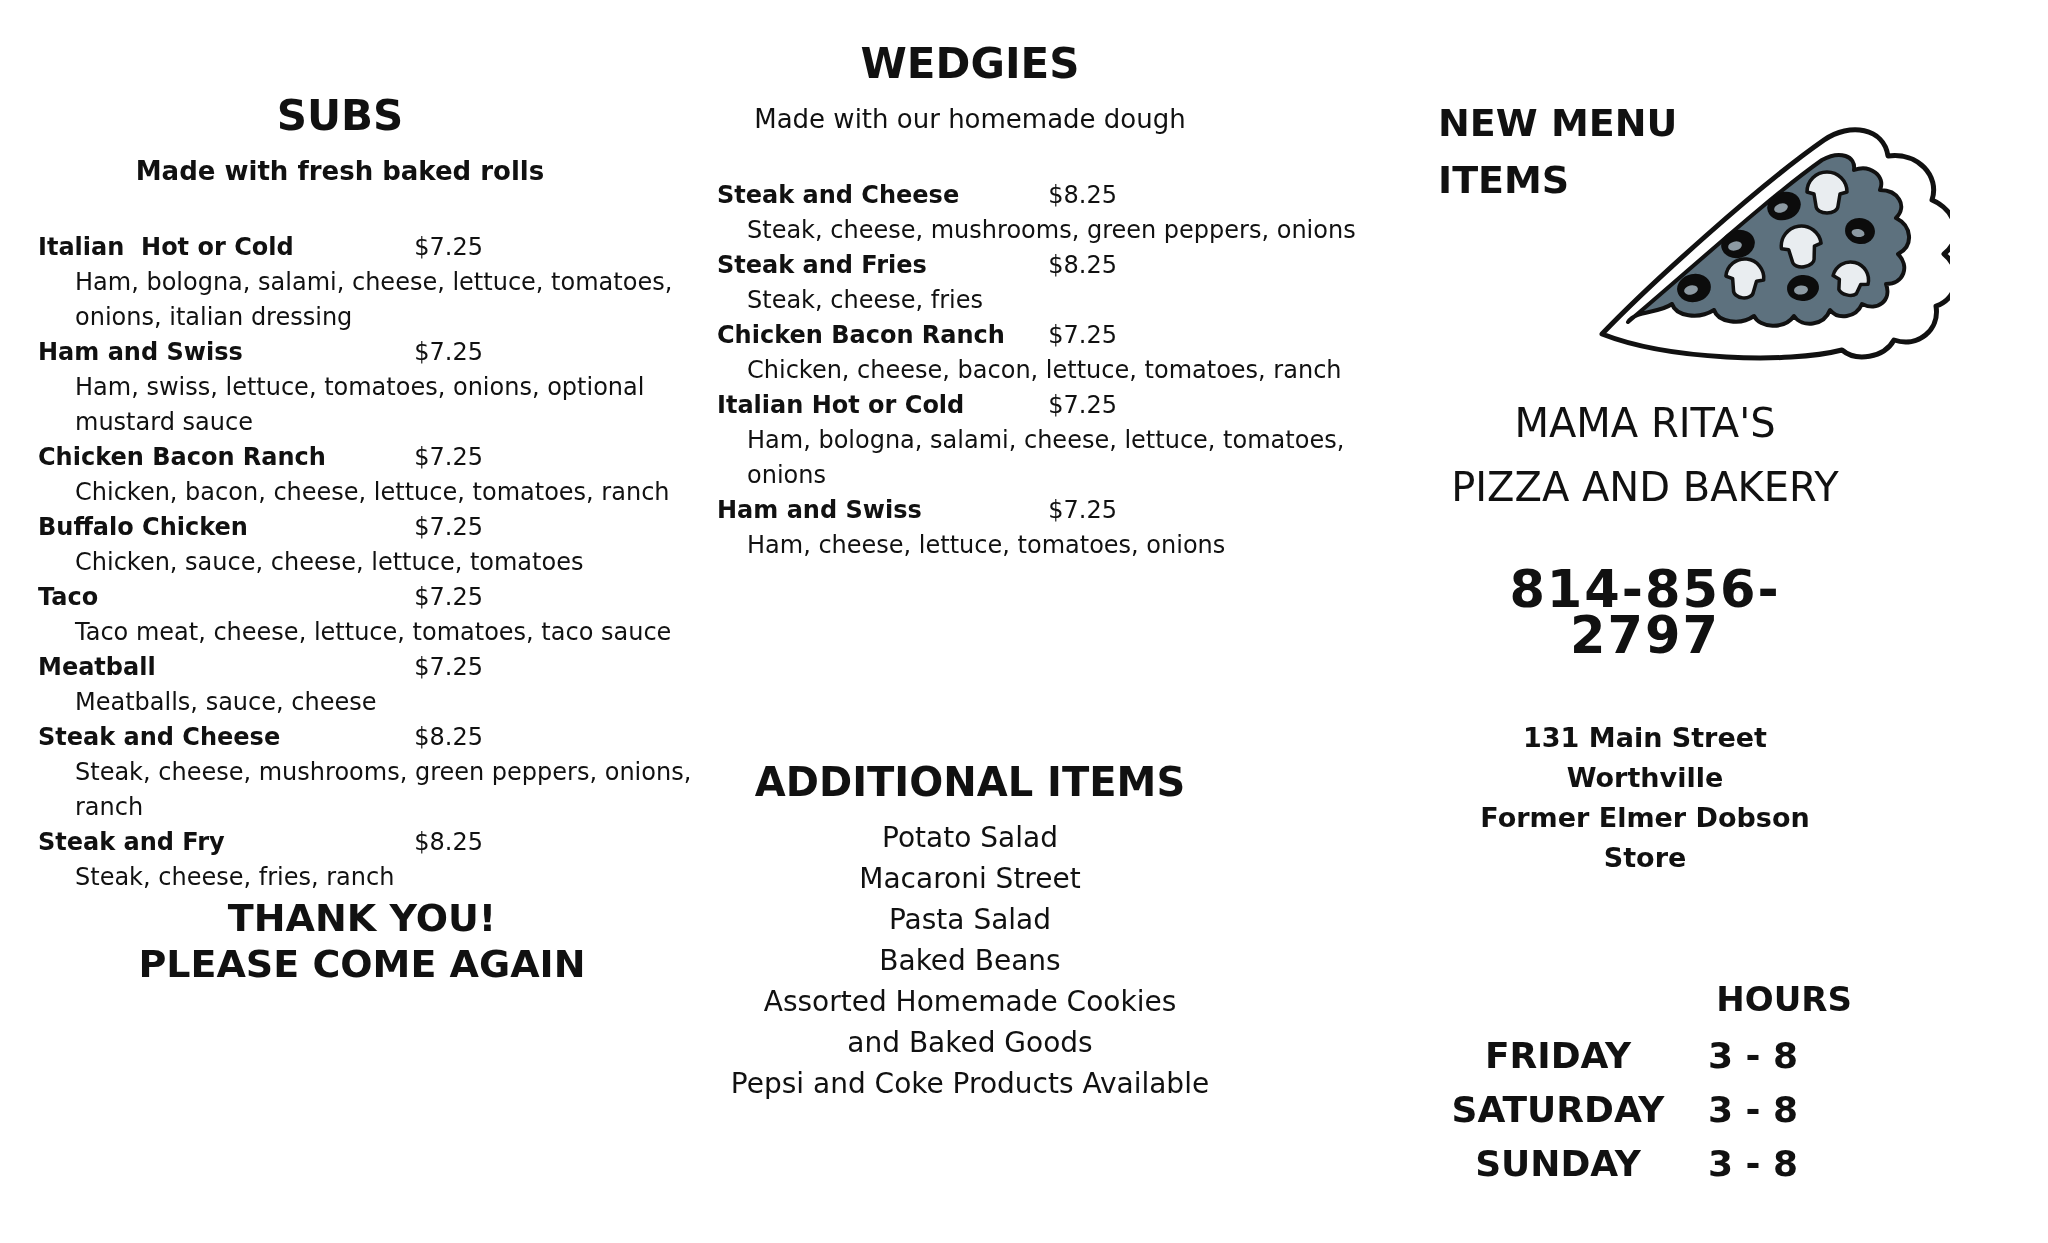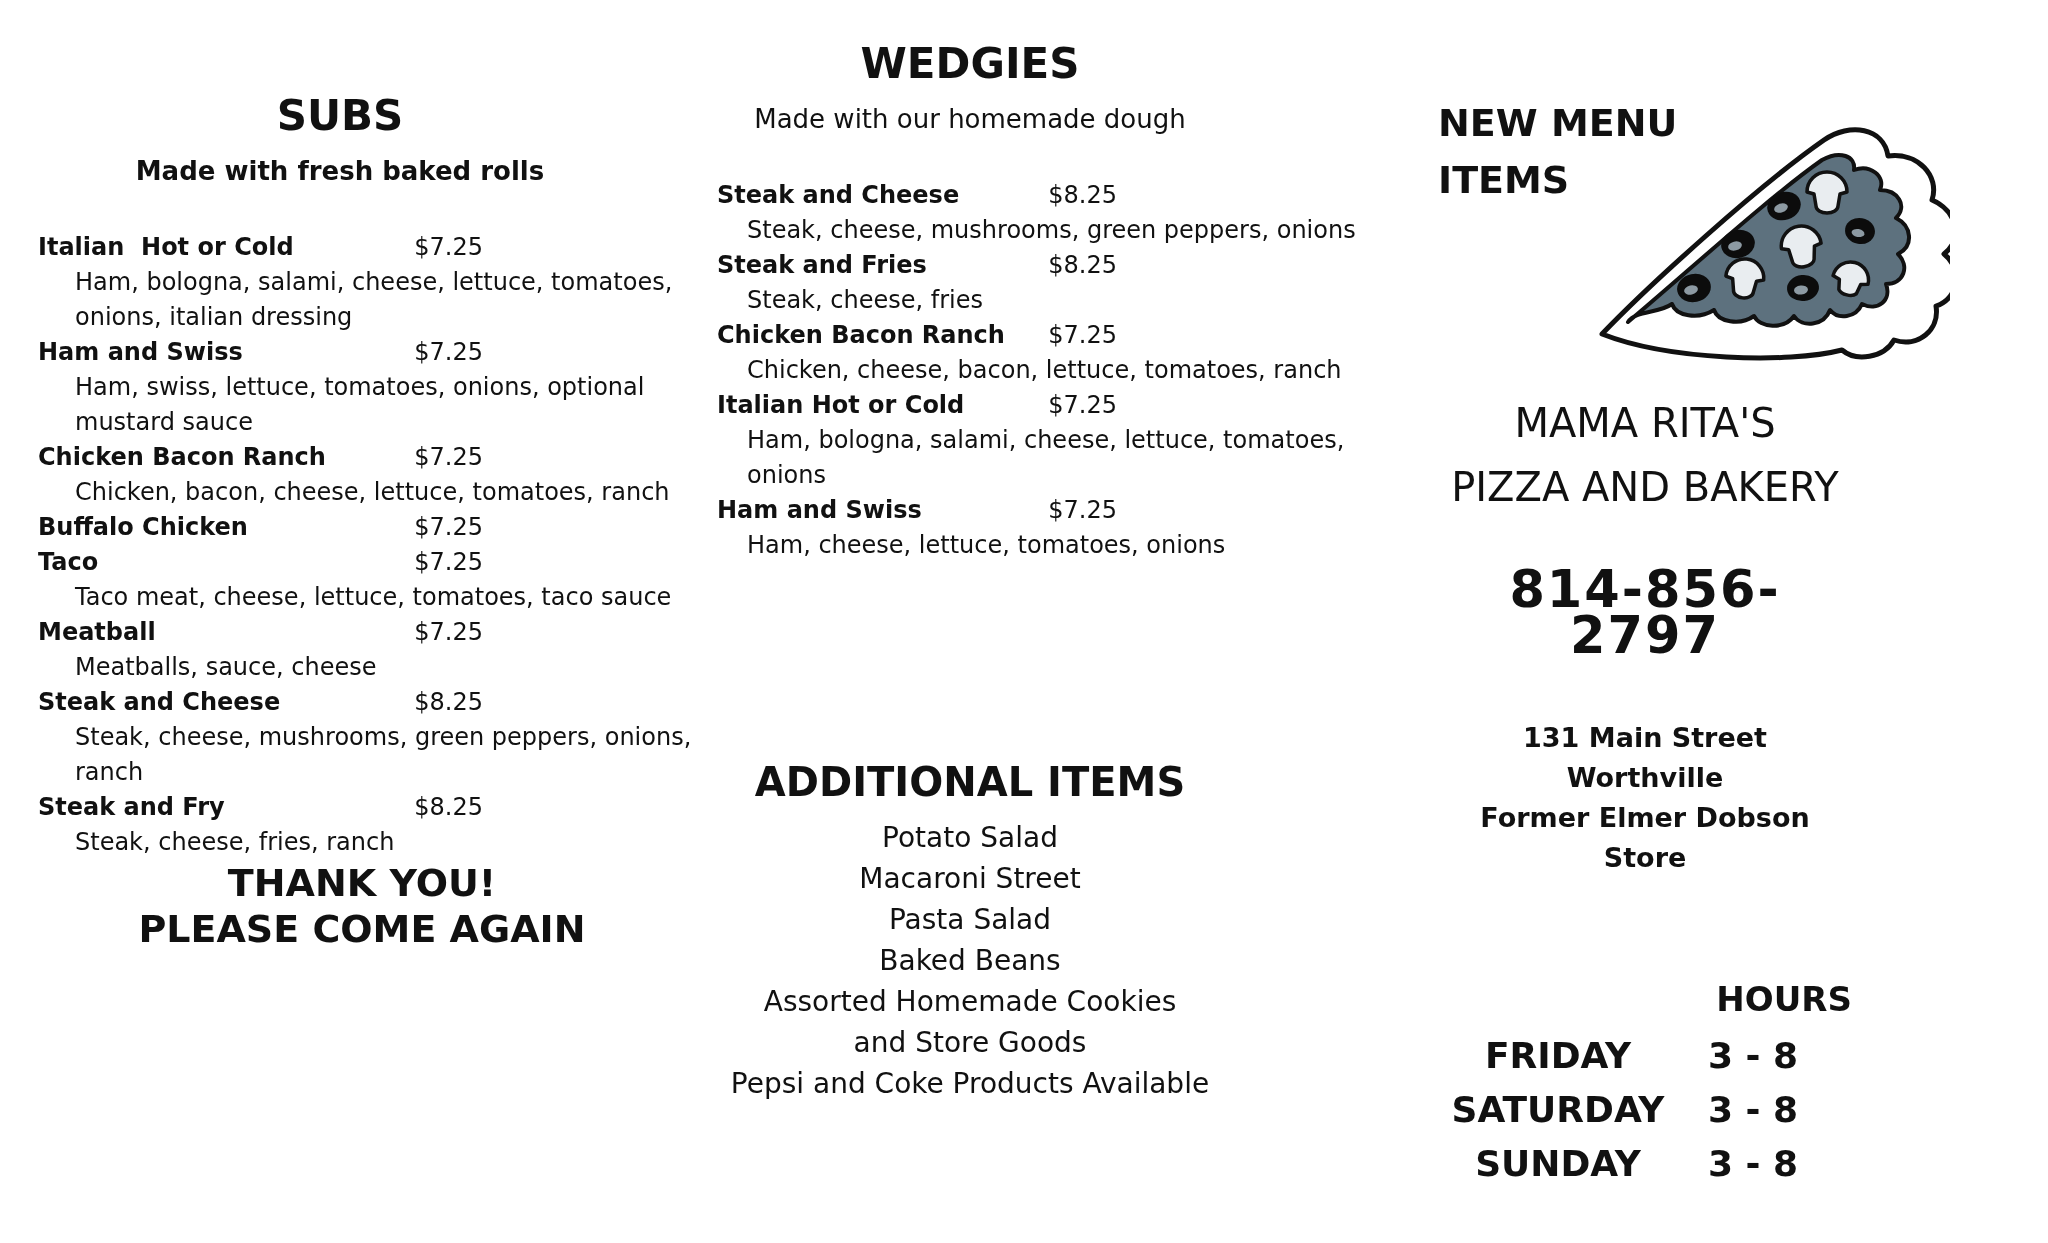--- a/index.html
+++ b/index.html
@@ -62,20 +62,21 @@
     <div class="items">
       <div class="row"><span class="nm">Italian  Hot or Cold</span><span class="pr">$7.25</span></div>
       <div class="ds">Ham, bologna, salami, cheese, lettuce, tomatoes,</div>
       <div class="ds">onions, italian dressing</div>
       <div class="row"><span class="nm">Ham and Swiss</span><span class="pr">$7.25</span></div>
       <div class="ds">Ham, swiss, lettuce, tomatoes, onions, optional</div>
       <div class="ds">mustard sauce</div>
       <div class="row"><span class="nm">Chicken Bacon Ranch</span><span class="pr">$7.25</span></div>
       <div class="ds">Chicken, bacon, cheese, lettuce, tomatoes, ranch</div>
       <div class="row"><span class="nm">Buffalo Chicken</span><span class="pr">$7.25</span></div>
+      <div class="ds">Chicken, sauce, cheese, lettuce, tomatoes</div>
       <div class="row"><span class="nm">Taco</span><span class="pr">$7.25</span></div>
       <div class="ds">Taco meat, cheese, lettuce, tomatoes, taco sauce</div>
       <div class="row"><span class="nm">Meatball</span><span class="pr">$7.25</span></div>
       <div class="ds">Meatballs, sauce, cheese</div>
       <div class="row"><span class="nm">Steak and Cheese</span><span class="pr">$8.25</span></div>
       <div class="ds">Steak, cheese, mushrooms, green peppers, onions,</div>
       <div class="ds">ranch</div>
       <div class="row"><span class="nm">Steak and Fry</span><span class="pr">$8.25</span></div>
       <div class="ds">Steak, cheese, fries, ranch</div>
     </div>
@@ -102,21 +103,21 @@
       <div class="ds">Ham, cheese, lettuce, tomatoes, onions</div>
     </div>
     <div class="additional">
       <div class="add-title">ADDITIONAL ITEMS</div>
       <div class="add-lines">
         <div>Potato Salad</div>
         <div>Macaroni Street</div>
         <div>Pasta Salad</div>
         <div>Baked Beans</div>
         <div>Assorted Homemade Cookies</div>
-        <div>and Store Goods</div>
+        <div>and Baked Goods</div>
         <div>Pepsi and Coke Products Available</div>
       </div>
     </div>
   </div>
 
   <div class="col" id="col-right">
     <div class="new-menu">
       <div>NEW MENU</div>
       <div>ITEMS</div>
     </div>

